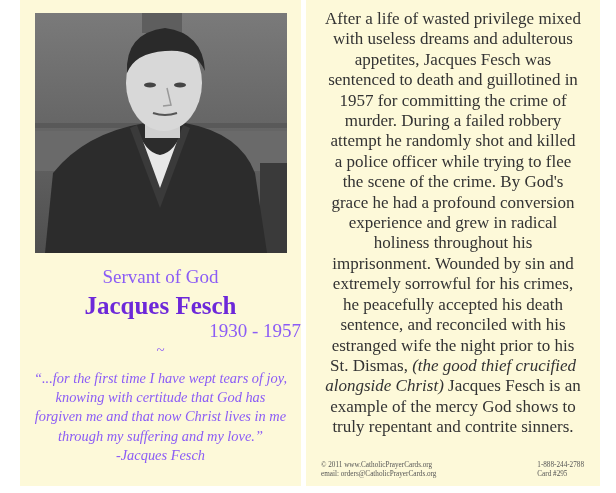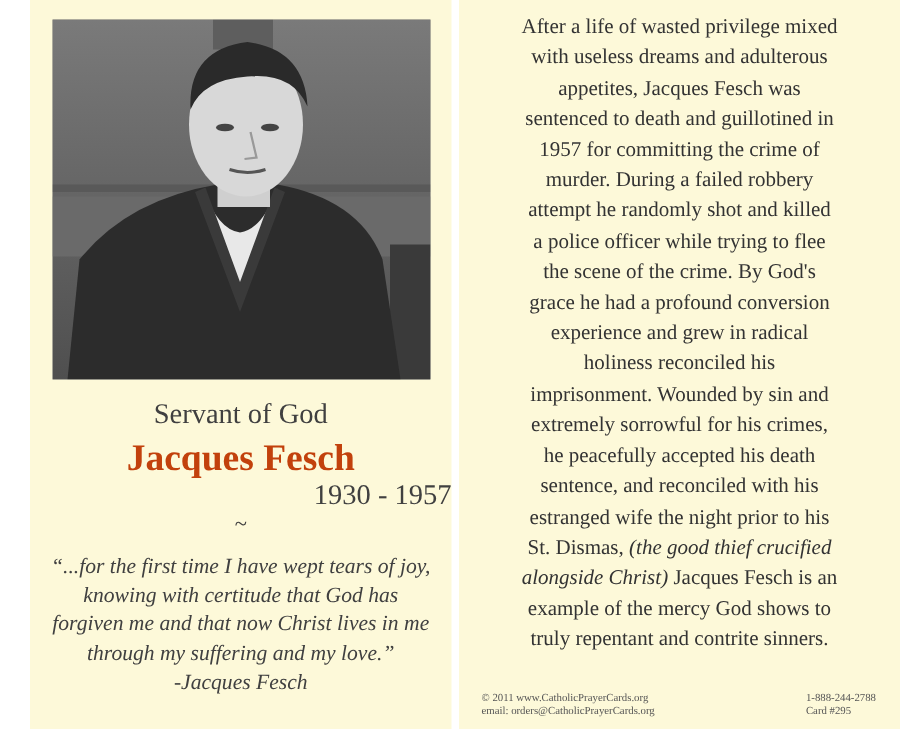--- a/index.html
+++ b/index.html
@@ -12,31 +12,31 @@
   }
   #card-front { left: 20px; top: 0; width: 281px; height: 486px; }
   #card-back { left: 306px; top: 0; width: 294px; height: 486px; }
 
   .photo {
     position: absolute; left: 15px; top: 13px; width: 252px; height: 240px;
     background: #6d6d6d; overflow: hidden;
   }
   .photo svg { display: block; }
 
-  .front-text { position: absolute; left: 0; width: 281px; text-align: center; color: #404040; }
+  .front-text { position: absolute; left: 0; width: 281px; text-align: center; color: #8b5cf6; }
   #servant { top: 266px; font-size: 19px; }
-  #name { top: 292px; font-size: 25px; font-weight: bold; color: #c2410c; }
+  #name { top: 292px; font-size: 25px; font-weight: bold; color: #6d28d9; }
   #years { top: 320px; font-size: 19px; text-align: right; }
   #tilde { top: 342px; font-size: 15px; }
   #quote { top: 369px; font-size: 14.4px; font-style: italic; line-height: 19.2px; padding: 0 4px; box-sizing: border-box; }
   #quote .attr { display: block; }
 
   #bio {
     position: absolute; left: 0; top: 9px; width: 294px; text-align: center;
-    font-size: 14px; line-height: 20.4px; color: #333;
+    font-size: 17px; line-height: 20.4px; color: #333;
   }
   #bio .ital { font-style: italic; }
   .bio-line { display: block; white-space: nowrap; }
 
   .footer {
     position: absolute; top: 461px; font-family: Liberation Serif, serif;
     font-size: 7.2px; line-height: 9px; color: #555;
   }
   #footer-left { left: 15px; text-align: left; }
   #footer-right { right: 16px; text-align: left; }
@@ -99,21 +99,21 @@
     <span class="bio-line">with useless dreams and adulterous</span>
     <span class="bio-line">appetites, Jacques Fesch was</span>
     <span class="bio-line">sentenced to death and guillotined in</span>
     <span class="bio-line">1957 for committing the crime of</span>
     <span class="bio-line">murder. During a failed robbery</span>
     <span class="bio-line">attempt he randomly shot and killed</span>
     <span class="bio-line">a police officer while trying to flee</span>
     <span class="bio-line">the scene of  the crime. By God's</span>
     <span class="bio-line">grace he had a profound conversion</span>
     <span class="bio-line">experience and grew in radical</span>
-    <span class="bio-line">holiness reconciled his</span>
+    <span class="bio-line">holiness throughout his</span>
     <span class="bio-line">imprisonment. Wounded by sin and</span>
     <span class="bio-line">extremely sorrowful for his crimes,</span>
     <span class="bio-line">he peacefully accepted his death</span>
     <span class="bio-line">sentence, and reconciled with his</span>
     <span class="bio-line">estranged wife the night prior to his</span>
     <span class="bio-line"><span>St. Dismas, </span><span class="ital">(the good thief  crucified</span></span>
     <span class="bio-line"><span class="ital">alongside Christ)</span><span> Jacques Fesch is an</span></span>
     <span class="bio-line">example of  the mercy God shows to</span>
     <span class="bio-line">truly repentant and contrite sinners.</span>
   </div>

